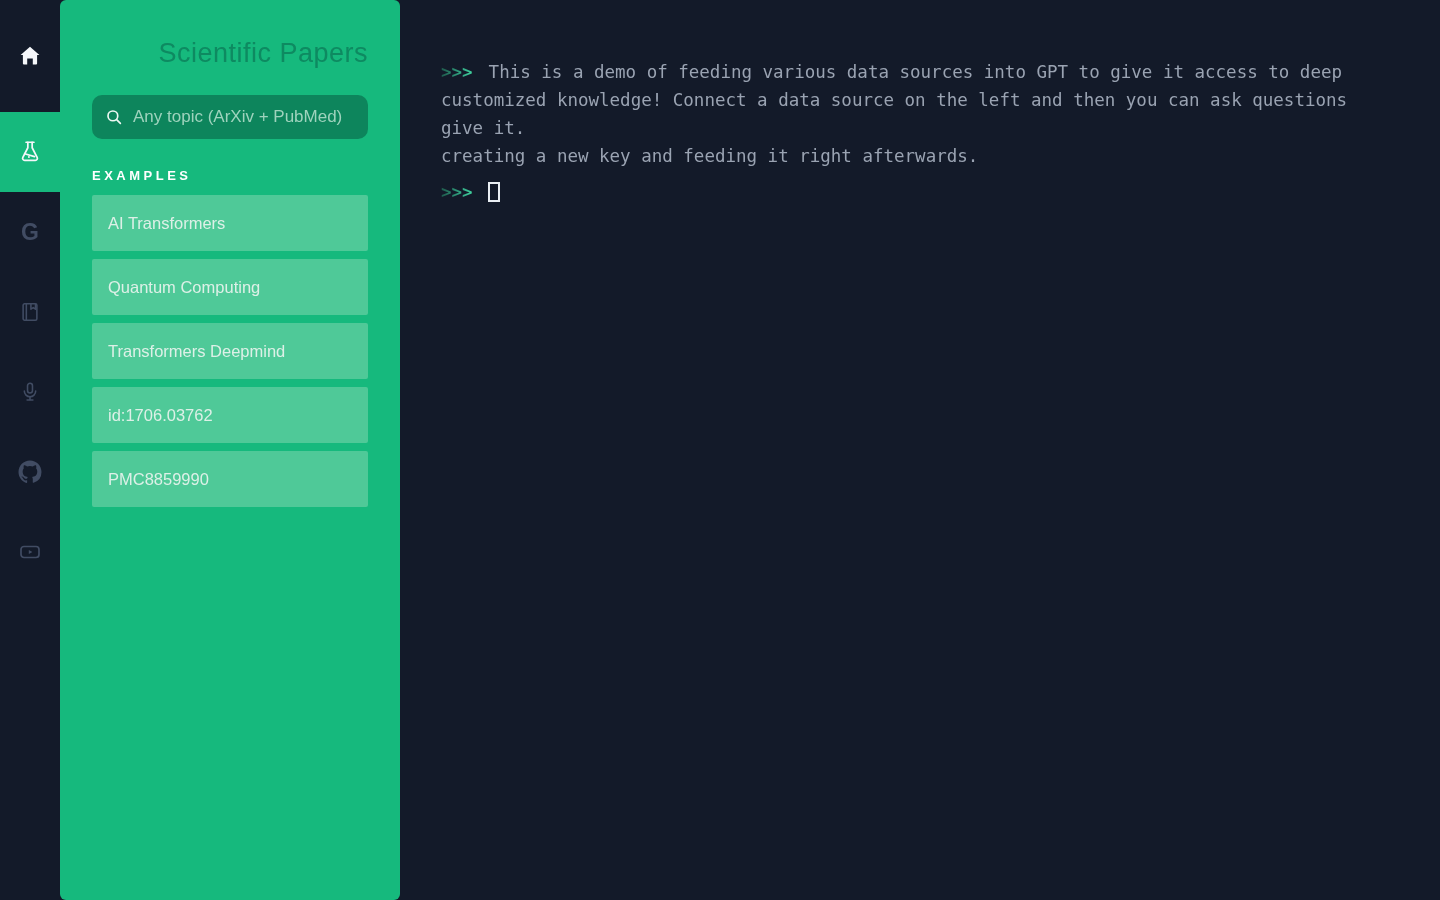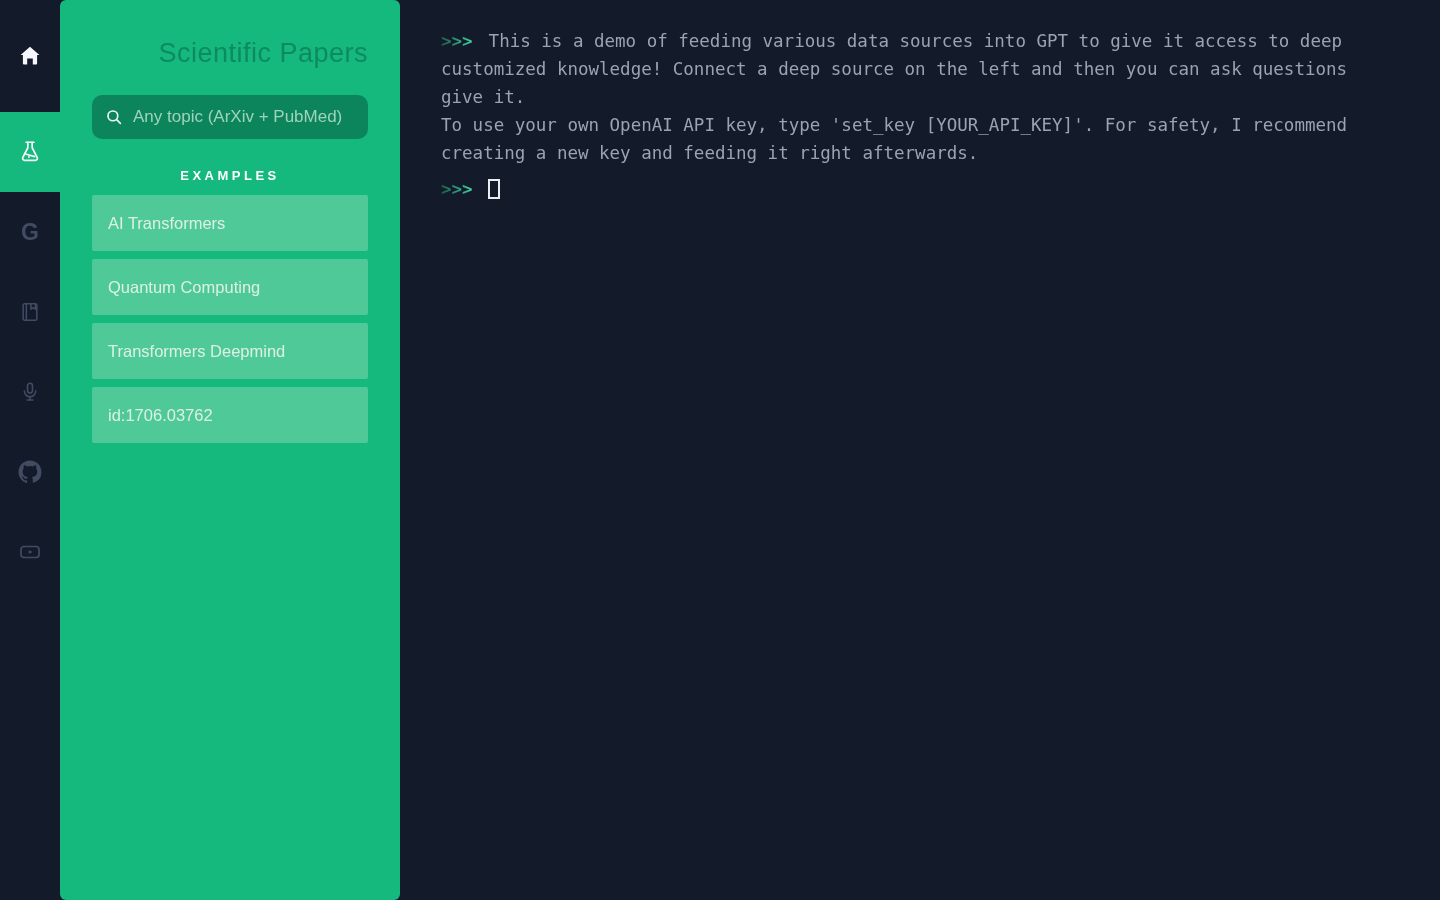--- a/index.html
+++ b/index.html
@@ -71,21 +71,21 @@
     border: none;
     outline: none;
     font-family: "Liberation Sans", sans-serif;
     font-size: 17px;
     color: #eafff5;
   }
   .search input::placeholder { color: #9ed3bd; opacity: 1; }
 
   .examples-label {
     margin-top: 29px;
-    text-align: center;
+    text-align: left;
     font-size: 13px;
     font-weight: 700;
     letter-spacing: 3.5px;
     color: #ffffff;
   }
   .examples { margin-top: 12px; }
   .example {
     display: block;
     width: 100%;
     height: 56px;
@@ -97,21 +97,21 @@
     padding: 12px 16px;
     font-family: "Liberation Sans", sans-serif;
     font-size: 16.5px;
     color: #ddf0e7;
     cursor: pointer;
   }
 
   
   .terminal {
     flex: 1;
-    padding: 27px 60px 0 41px;
+    padding: 58px 60px 0 41px;
     font-family: "DejaVu Sans Mono", "Liberation Mono", monospace;
     font-size: 17.5px;
     line-height: 28px;
     color: #9aa3b2;
   }
   .line { white-space: nowrap; }
   .prompt {
     font-weight: 700;
     margin-right: 16px;
     background: linear-gradient(90deg, #1f5a4c 0%, #2f9c7c 55%, #41d3a0 100%);
@@ -188,27 +188,27 @@
     <input type="text" value="" placeholder="Any topic (ArXiv + PubMed)" style="">
   </div>
 
   <div class="examples-label">EXAMPLES</div>
 
   <div class="examples">
     <button class="example">AI Transformers</button>
     <button class="example">Quantum Computing</button>
     <button class="example">Transformers Deepmind</button>
     <button class="example">id:1706.03762</button>
+    <button class="example">PMC8859990</button>
   </div>
 </section>
 
 <main class="terminal">
   <div class="line">
     <span class="prompt">&gt;&gt;&gt;</span><span>This is a demo of feeding various data sources into GPT to give it access to deep</span>
   </div>
-  <div class="line">customized knowledge! Connect a deep source on the left and then you can ask questions</div>
+  <div class="line">customized knowledge! Connect a data source on the left and then you can ask questions</div>
   <div class="line">give it.</div>
-  <div class="line">To use your own OpenAI API key, type 'set_key [YOUR_API_KEY]'. For safety, I recommend</div>
   <div class="line">creating a new key and feeding it right afterwards.</div>
   <div class="line input-line">
     <span class="prompt">&gt;&gt;&gt;</span><span class="cursor"></span>
   </div>
 </main>
 
 </body></html>

